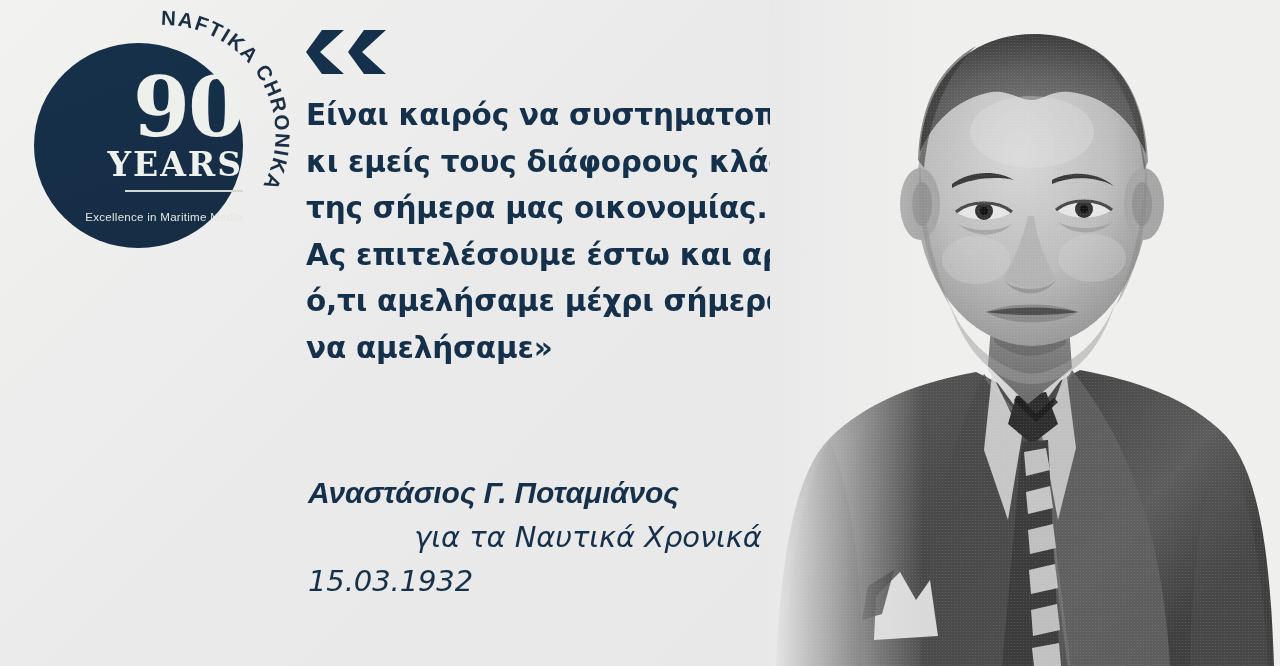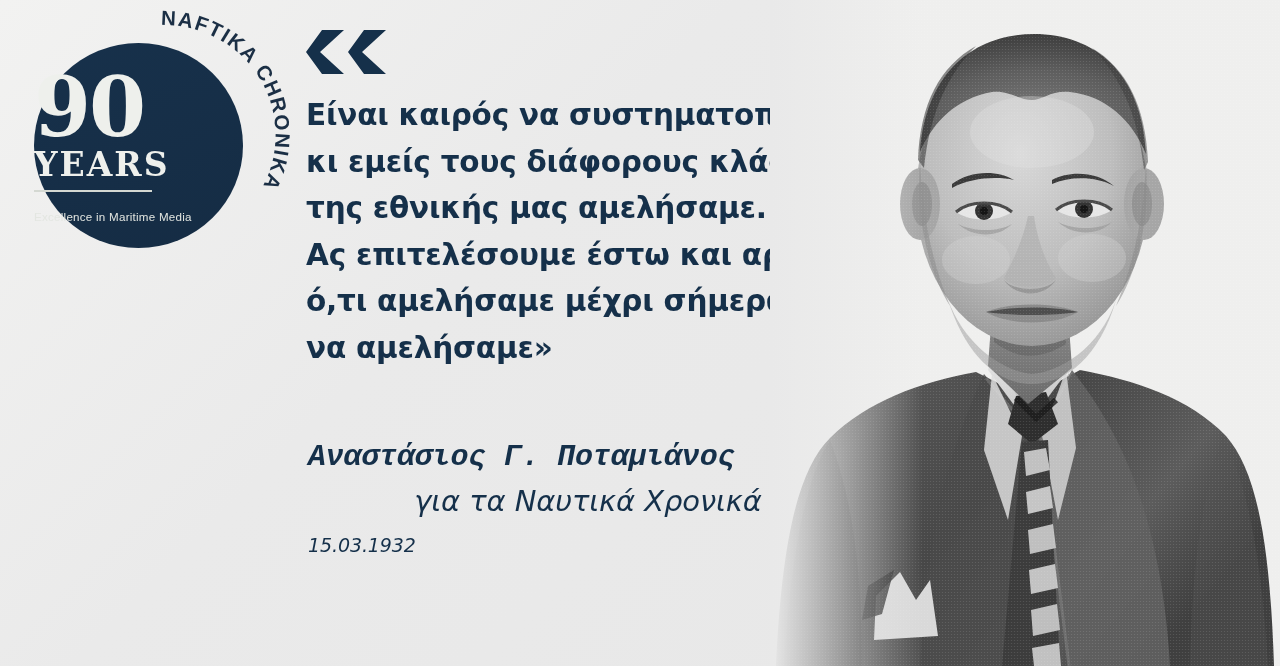--- a/index.html
+++ b/index.html
@@ -38,21 +38,21 @@
   }
   #logo-circle {
     position:absolute;
     left:10px; top:35px;
     width:209px; height:205px;
     border-radius:50%;
     background:#16304a;
     background-image:linear-gradient(160deg,#17314b 0%,#152c44 100%);
     display:flex;
     flex-direction:column;
-    align-items:flex-start;
+    align-items:flex-end;
     justify-content:flex-start;
     padding-top:26px;
   }
   #logo-90 {
     font-family:"DejaVu Serif", serif;
     font-size:82px;
     font-weight:700;
     color:#eef0ec;
     line-height:0.95;
     letter-spacing:-2px;
@@ -106,43 +106,44 @@
     white-space:nowrap;
   }
 
   
   #attribution {
     position:absolute;
     left:308px; top:435px;
     width:560px;
   }
   #attr-name {
-    font-family:Liberation Mono, monospace;
+    font-family:Liberation Sans, sans-serif;
     font-size:30px;
     font-weight:700;
     font-style:italic;
     color:#15304a;
     line-height:44px;
     letter-spacing:-0.2px;
     white-space:nowrap;
+    margin-top:36px;
   }
   #attr-source {
     font-family:"DejaVu Sans", sans-serif;
     font-size:29px;
     font-style:italic;
     font-weight:400;
     color:#15304a;
     line-height:44px;
     letter-spacing:-0.1px;
     white-space:nowrap;
     text-align:center;
   }
   #attr-date {
     font-family:"DejaVu Sans", sans-serif;
-    font-size:19px;
+    font-size:29px;
     font-style:italic;
     font-weight:400;
     color:#15304a;
     line-height:44px;
     letter-spacing:-0.1px;
     white-space:nowrap;
   }
 
   
   #portrait {
@@ -180,21 +181,21 @@
   <div id="quote-block">
 
     <svg id="quote-mark-icon" viewBox="0 0 80 48">
       <polygon points="38,2 14,24 38,46 16,46 0,24 16,2" fill="#15304a"></polygon>
       <polygon points="80,2 56,24 80,46 58,46 42,24 58,2" fill="#15304a"></polygon>
     </svg>
 
     <div id="quote-lines">
       <div class="quote-line">Είναι καιρός να συστηματοποιήσουμε</div>
       <div class="quote-line">κι εμείς τους διάφορους κλάδους</div>
-      <div class="quote-line">της εθνικής μας αμελήσαμε.</div>
+      <div class="quote-line">της σήμερα μας οικονομίας.</div>
       <div class="quote-line">Ας επιτελέσουμε έστω και αργά</div>
       <div class="quote-line">ό,τι αμελήσαμε μέχρι σήμερα</div>
       <div class="quote-line">να αμελήσαμε»</div>
     </div>
   </div>
 
   <div id="attribution">
     <div id="attr-name">Αναστάσιος Γ. Ποταμιάνος</div>
     <div id="attr-source">για τα Ναυτικά Χρονικά</div>
     <div id="attr-date">15.03.1932</div>

